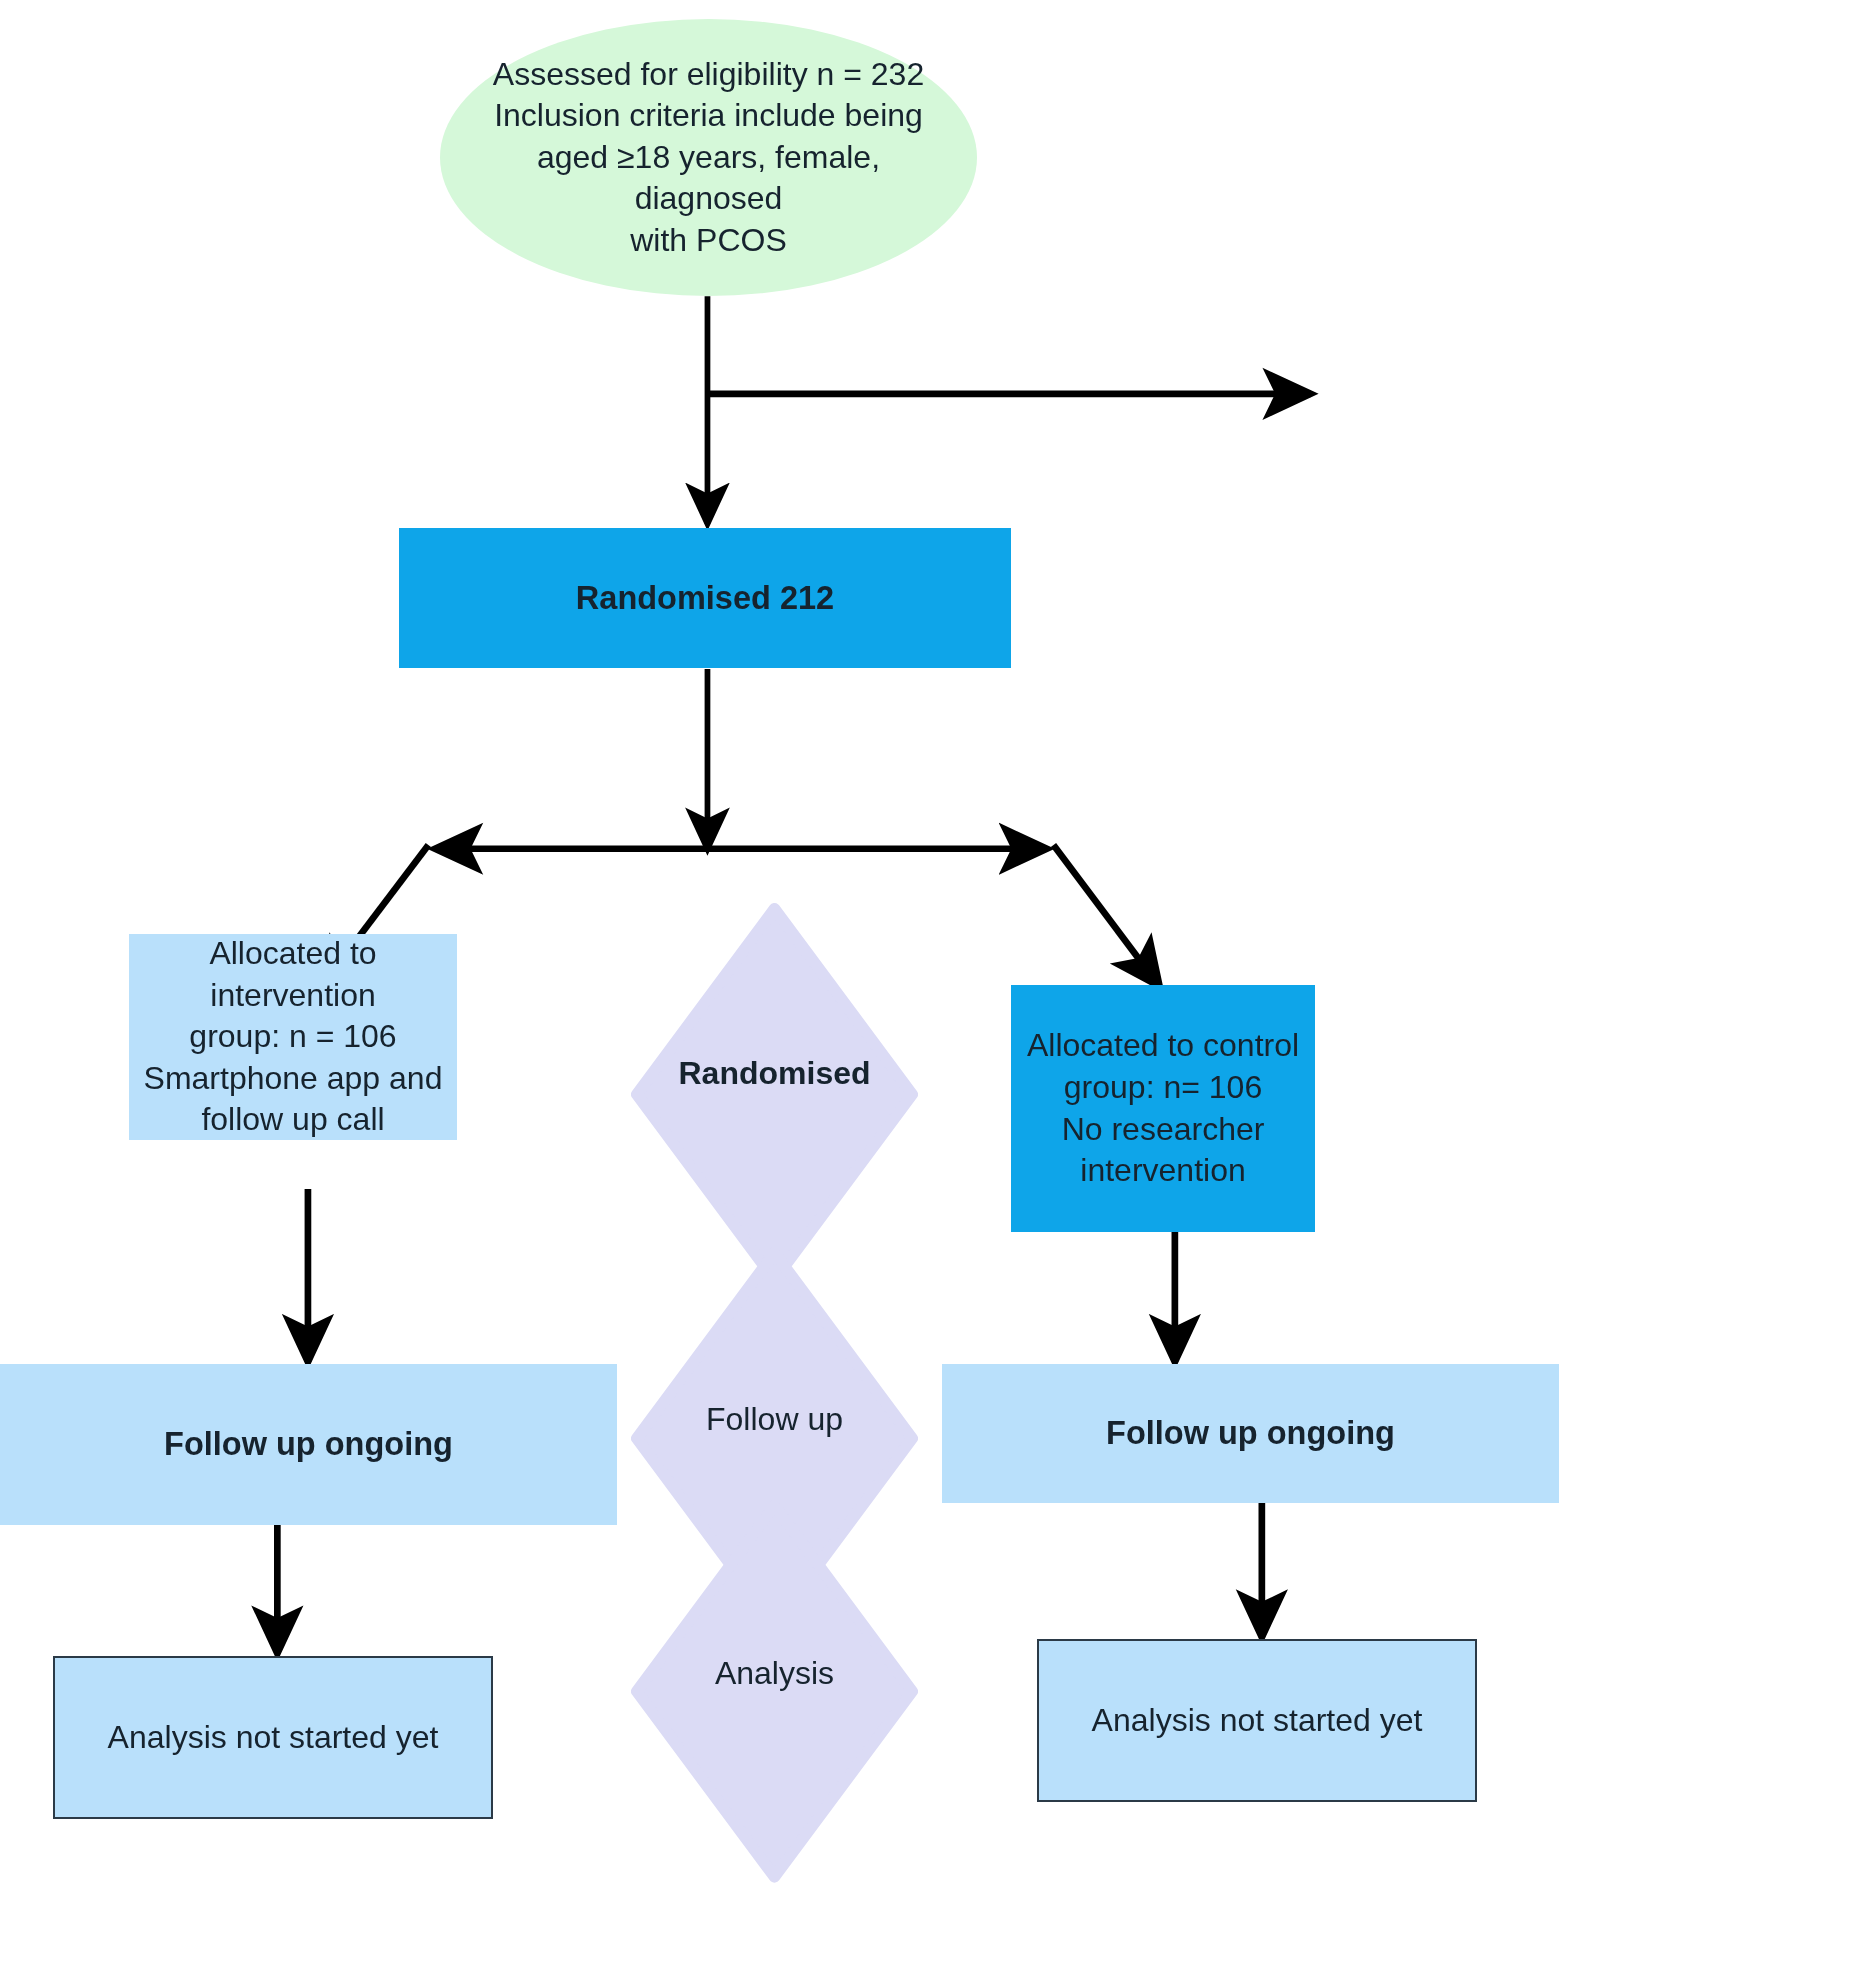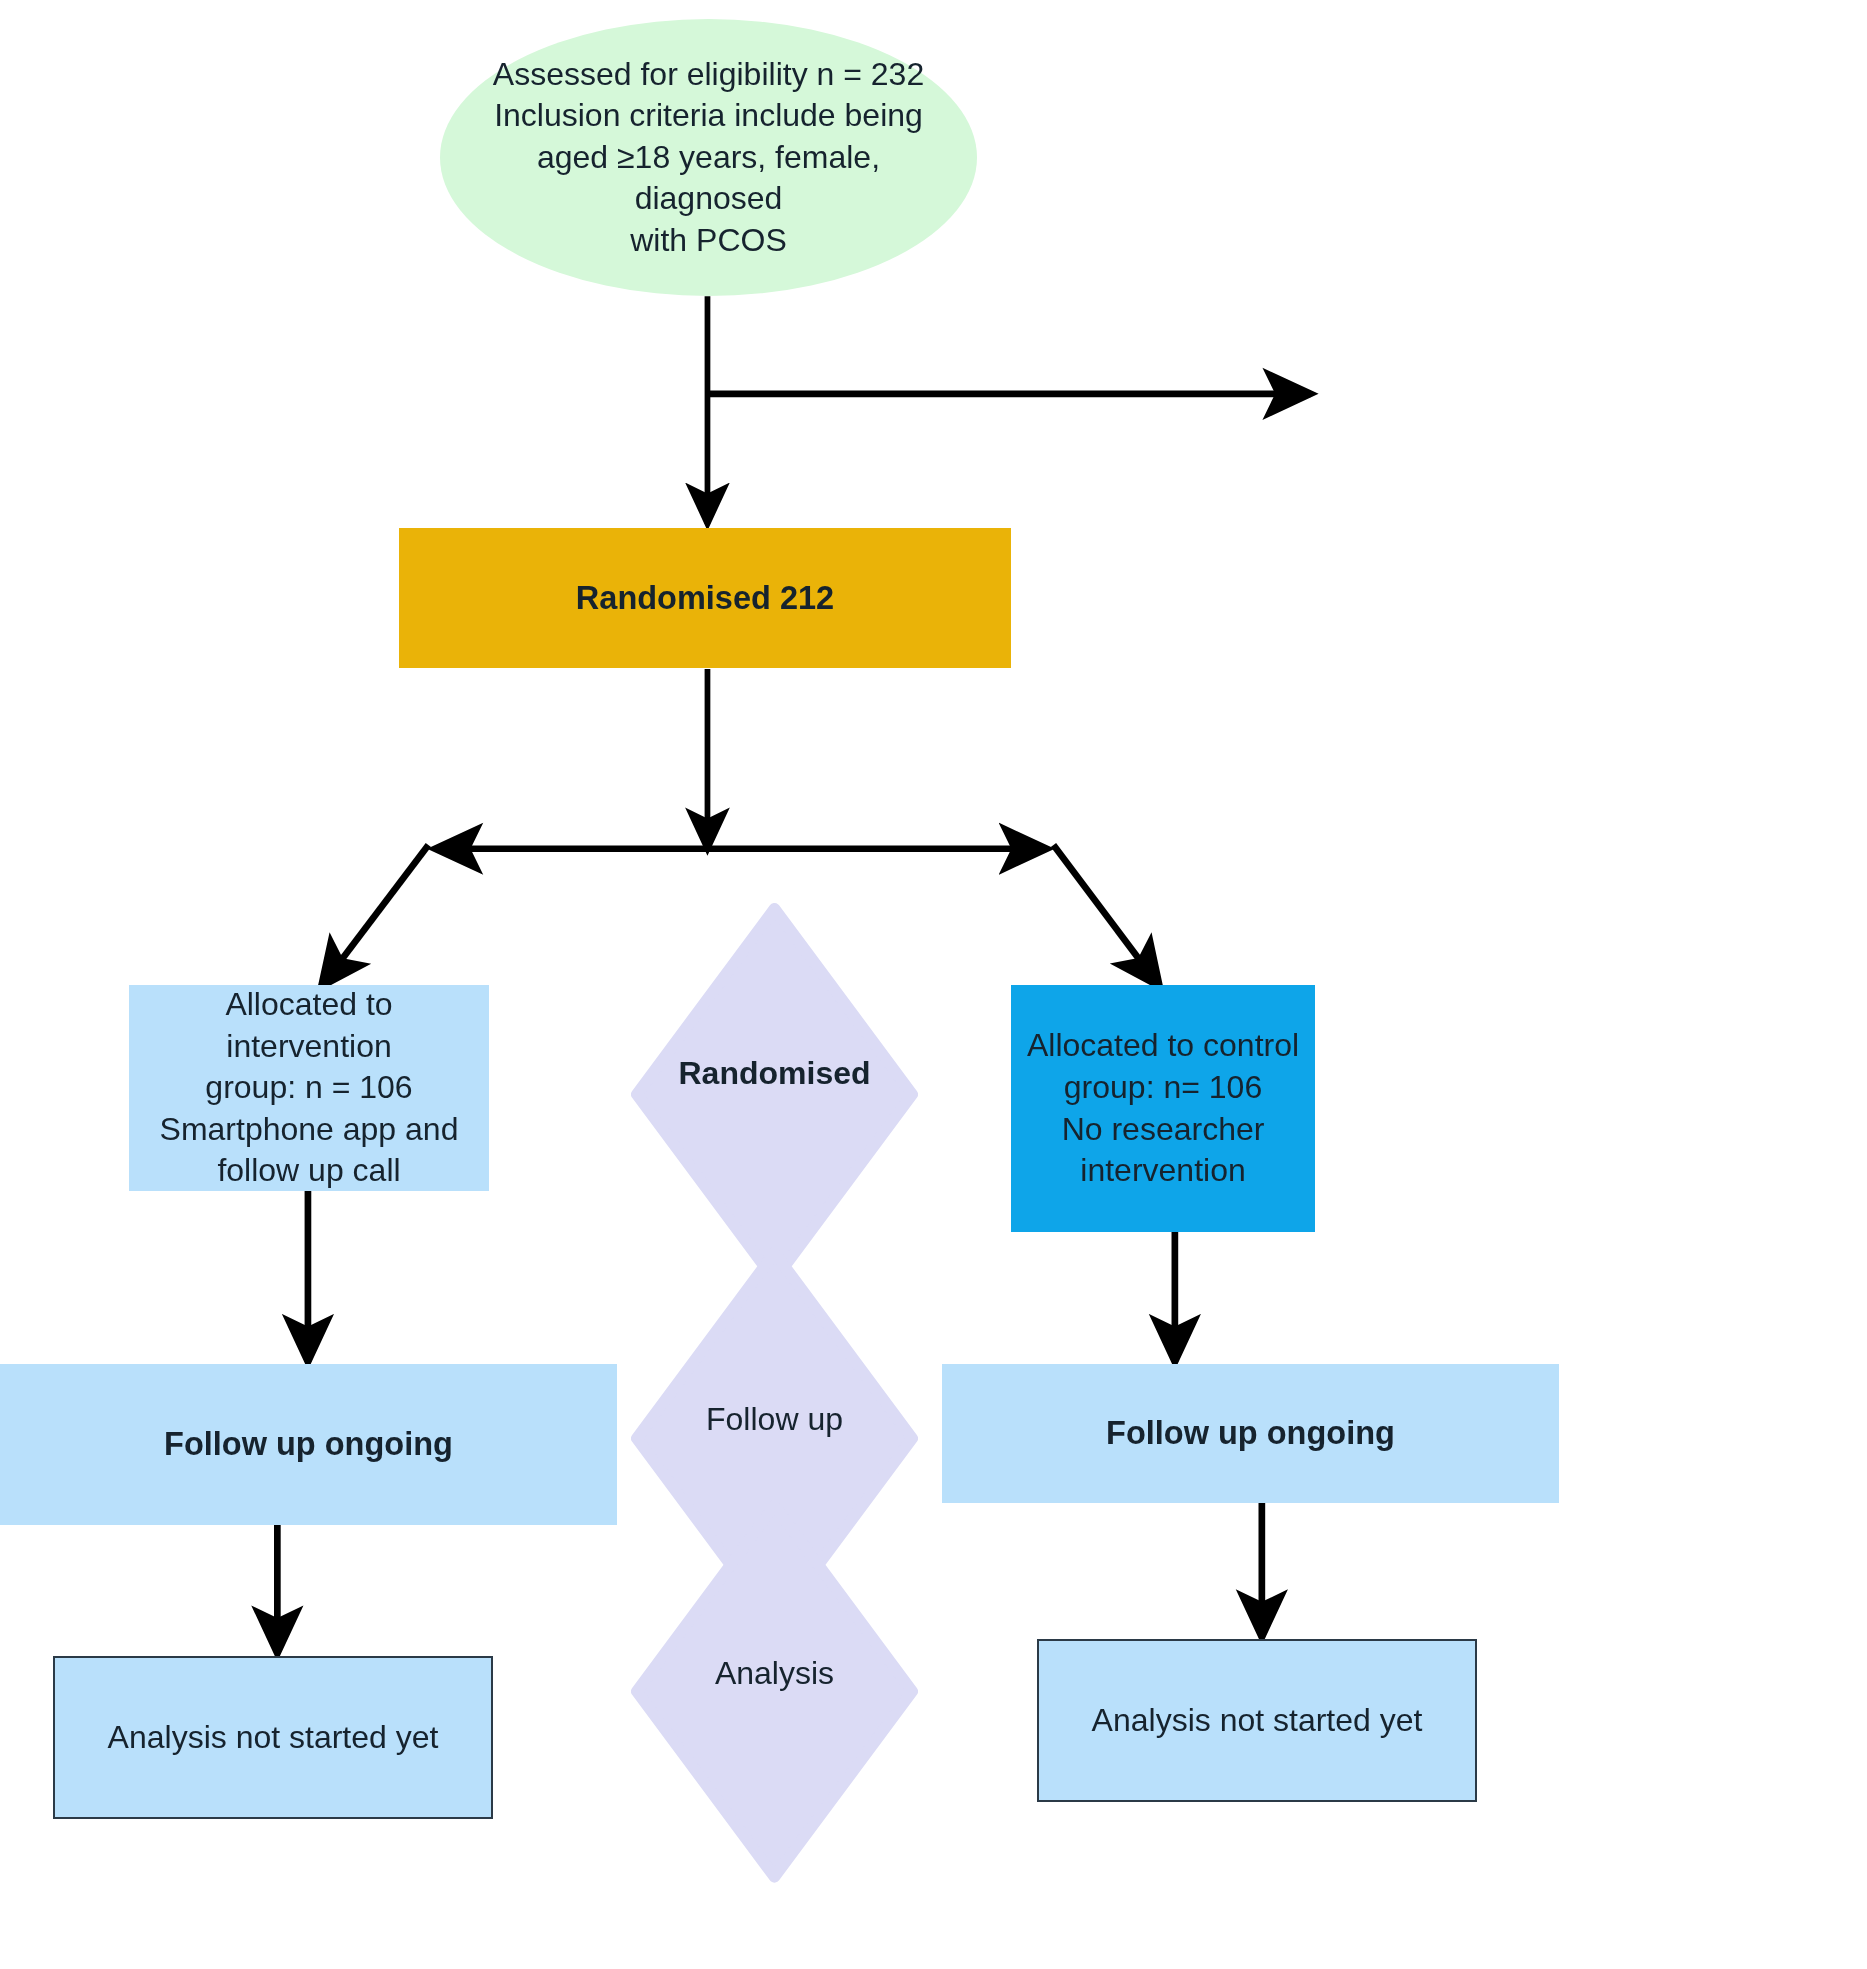--- a/index.html
+++ b/index.html
@@ -133,25 +133,25 @@
   </svg>
 
   <div class="node ellipse-node" style="left:440px; top:19px; width:537px; height:277px; background:#d5f8d9;">
     <span>Assessed for eligibility n = 232
 Inclusion criteria include being
 aged ≥18 years, female, diagnosed
 with PCOS</span>
   </div>
 
 
-  <div class="node box-node bold" style="left:399px; top:528px; width:612px; height:140px; background:#eab308;">
+  <div class="node box-node bold" style="left:399px; top:528px; width:612px; height:140px; background:#0ea5e9;">
     <span>Randomised 212</span>
   </div>
 
-  <div class="node box-node" style="left:129px; top:985px; width:360px; height:206px; background:#b9e0fb;">
+  <div class="node box-node" style="left:129px; top:934px; width:328px; height:206px; background:#b9e0fb;">
     <span>Allocated to intervention
 group: n = 106
 Smartphone app and
 follow up call</span>
   </div>
 
   <div class="node box-node" style="left:1011px; top:985px; width:304px; height:247px; background:#0ea5e9;">
     <span>Allocated to control
 group: n= 106
 No researcher

